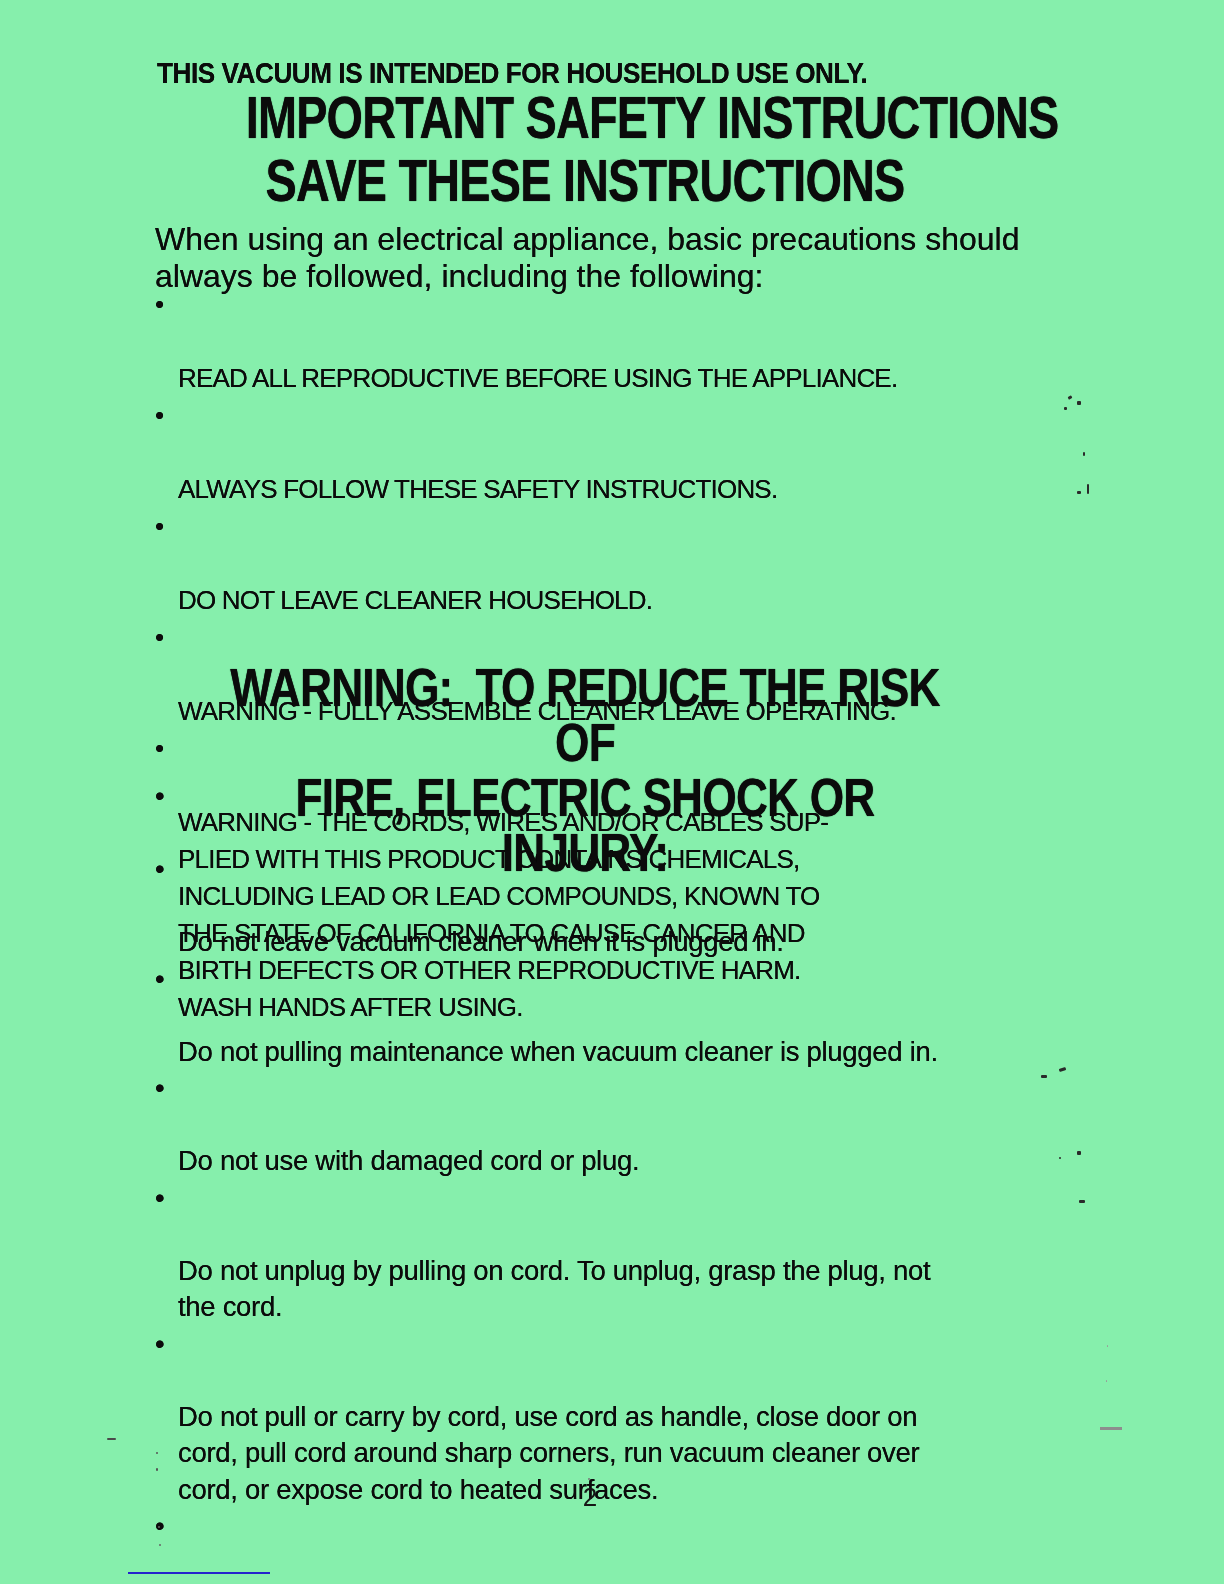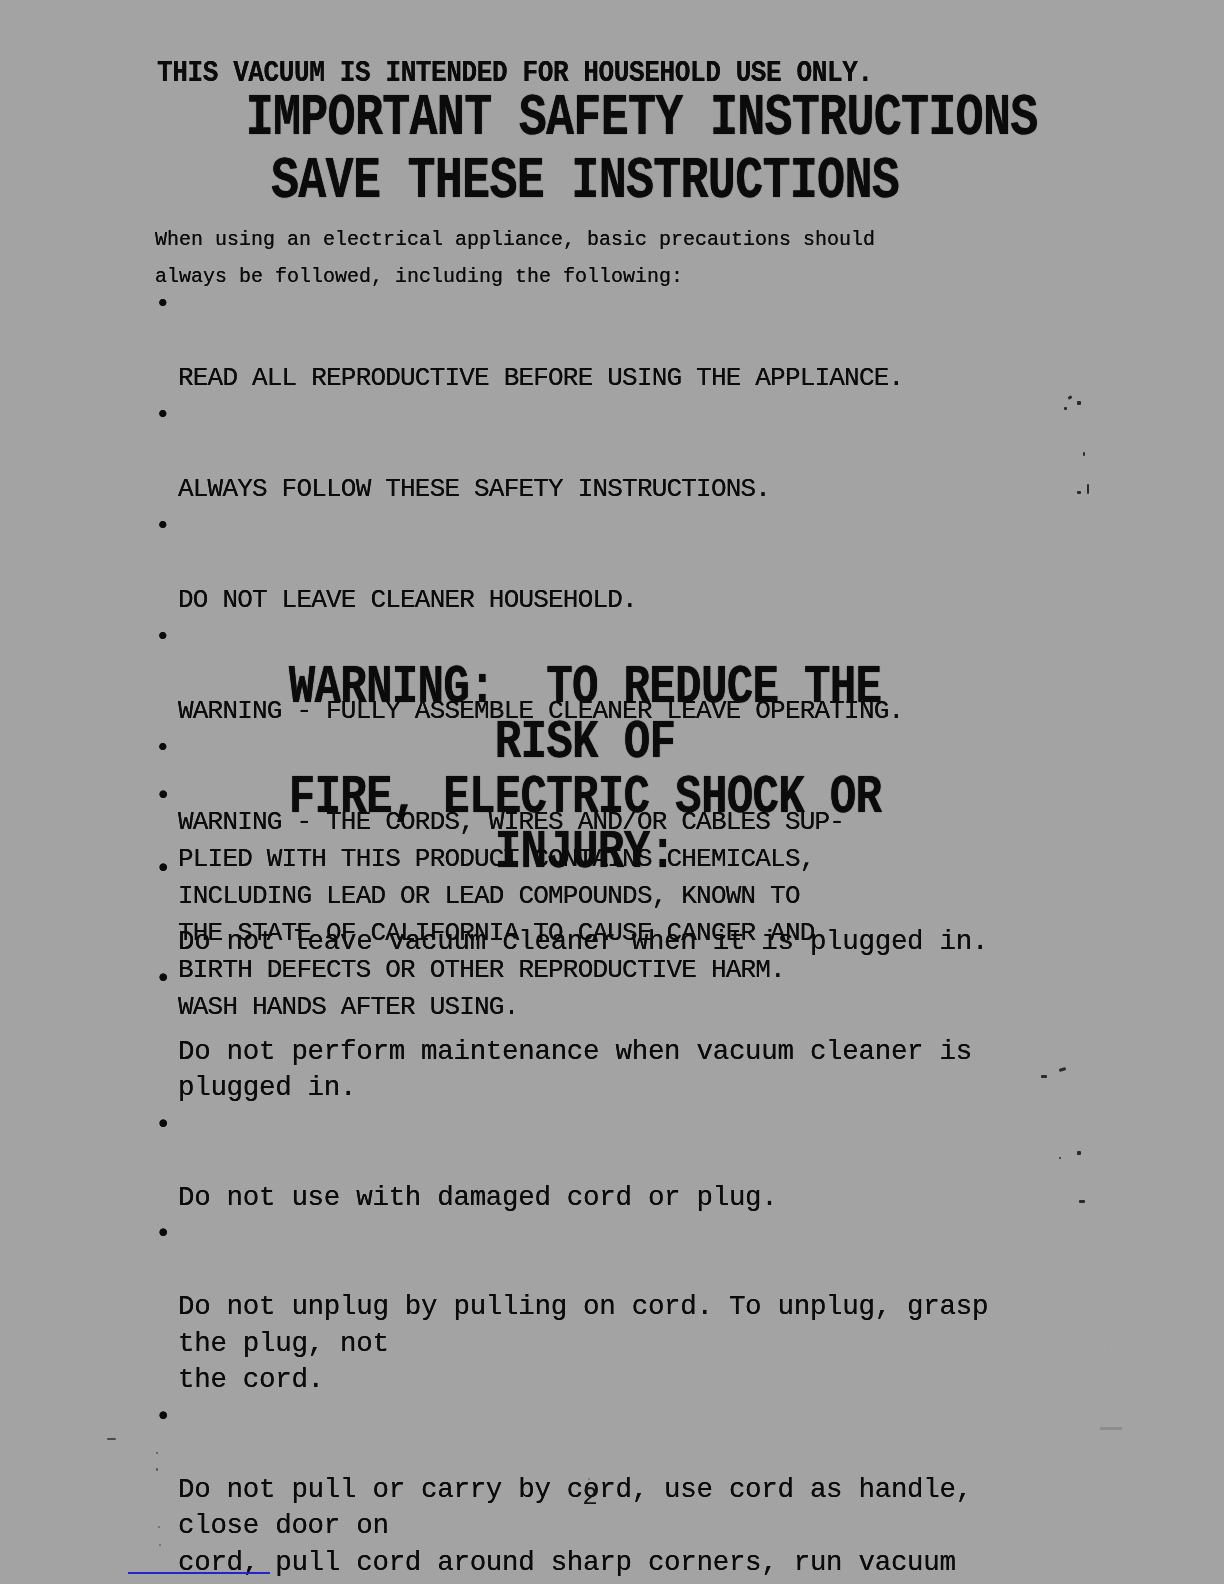--- a/index.html
+++ b/index.html
@@ -1,23 +1,23 @@
 <!DOCTYPE html>
 <html style="--accent-blue: #2424cd;"><head>
 <meta charset="utf-8">
 <style>
   * { margin: 0; padding: 0; box-sizing: border-box; }
   html, body { background: #ffffff; }
   .page {
     position: relative;
     width: 1224px;
     height: 1584px;
-    background: #a3a3a3;
+    background: #86efac;
     overflow: hidden;
-    font-family: Liberation Mono, monospace;
+    font-family: Liberation Sans, sans-serif;
     color: #0b0b0b;
   }
   .kicker {
     position: absolute;
     left: 157px; top: 56px;
     width: 900px;
     font-size: 30px; font-weight: 700; line-height: 34px;
     letter-spacing: -0.5px;
     transform: scaleX(0.87);
     transform-origin: 0 50%;
@@ -35,21 +35,21 @@
     transform-origin: 50% 50%;
     white-space: nowrap;
     text-shadow: 0 0 1px #000;
   }
   .title-1 { top: 87px; }
   .title-2 { top: 150px; }
   .intro {
     position: absolute;
     left: 155px; top: 221px;
     width: 880px;
-    font-size: 20px; line-height: 37px;
+    font-size: 32px; line-height: 37px;
     white-space: pre-line;
     text-shadow: 0 0 0.4px #111;
   }
   ul.list { list-style: none; position: absolute; left: 155px; }
   ul.list li {
     position: relative;
     padding-left: 23px;
     white-space: pre-line;
     text-shadow: 0 0 0.4px #111;
   }
@@ -175,21 +175,21 @@
         <span class="dot">•</span>
       </li>
 
       <li>
         <span class="dot">•</span>
         <span class="li-text">Do not leave vacuum cleaner when it is plugged in.</span>
       </li>
 
       <li>
         <span class="dot">•</span>
-        <span class="li-text">Do not perform maintenance when vacuum cleaner is plugged in.</span>
+        <span class="li-text">Do not pulling maintenance when vacuum cleaner is plugged in.</span>
       </li>
 
       <li>
         <span class="dot">•</span>
         <span class="li-text">Do not use with damaged cord or plug.</span>
       </li>
 
       <li>
         <span class="dot">•</span>
         <span class="li-text">Do not unplug by pulling on cord. To unplug, grasp the plug, not

